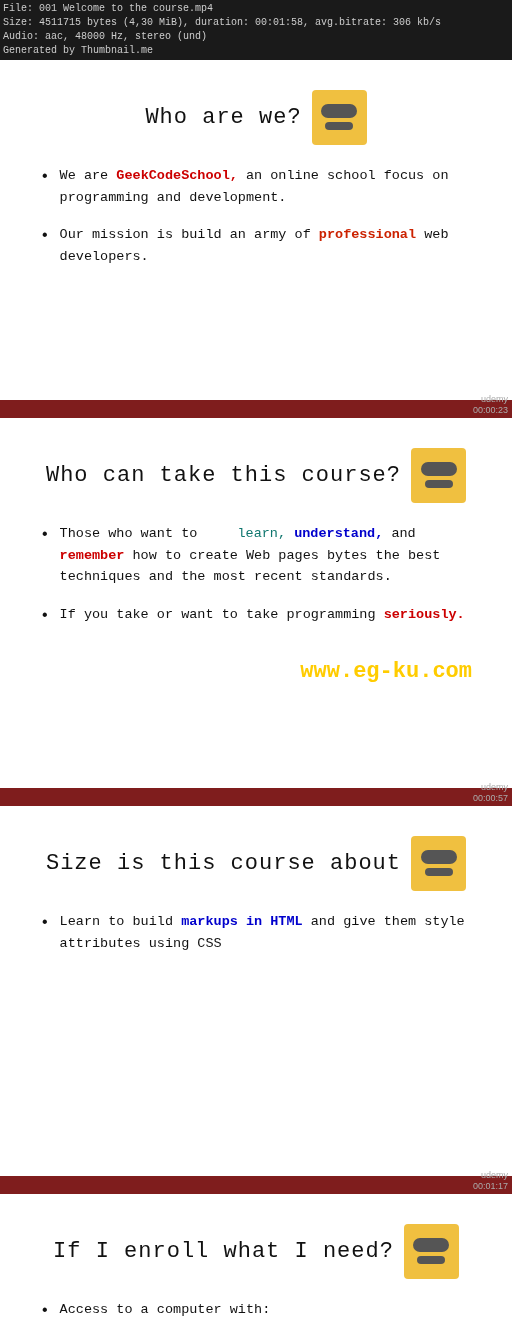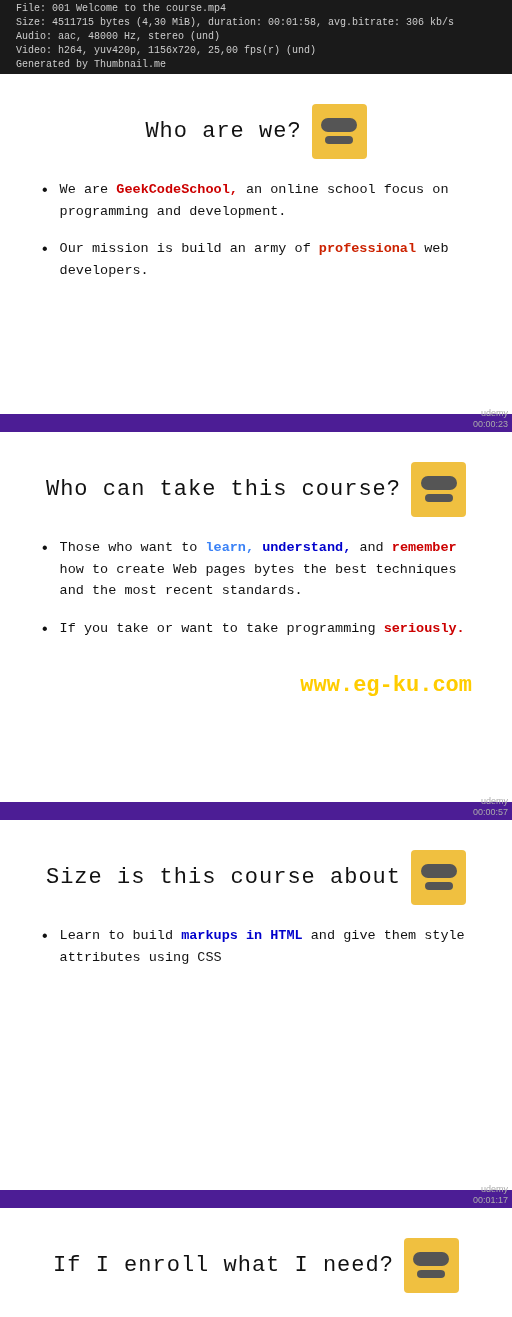--- a/index.html
+++ b/index.html
@@ -9,36 +9,36 @@
       width: 512px;
       min-height: 1317px;
       overflow-x: hidden;
     }
 
     
     .file-info {
       background: #1a1a1a;
       color: #ccc;
       font-size: 10px;
-      padding: 2px 16px;
+      padding: 2px 3px;
       line-height: 1.4;
       border-bottom: none;
     }
 
     
     .slide {
       background: #ffffff;
       margin: 0;
       padding: 30px 40px 30px 40px;
       position: relative;
       min-height: 340px;
     }
 
     .slide-dark-gap {
-      background: #4c1d95;
+      background: #7f1d1d;
       height: 18px;
       position: relative;
     }
 
     .udemy-watermark {
       position: absolute;
       right: 4px;
       bottom: 2px;
       color: #aaa;
       font-size: 9px;
@@ -124,21 +124,21 @@
       margin-top: 0px;
       flex-shrink: 0;
     }
 
     .bullet-text {
       flex: 1;
     }
 
     
     .text-red { color: #cc0000; font-weight: bold; }
-    .text-green { color: #3b82f6; font-weight: bold; }
+    .text-green { color: #0f766e; font-weight: normal; margin-left: 32px; }
     .text-blue { color: #0000cc; font-weight: bold; }
     .text-professional { color: #cc2200; font-weight: bold; }
 
     
     .website-url {
       text-align: right;
       font-size: 22px;
       color: #ffcc00;
       font-weight: bold;
       font-family: 'Courier New', Courier, monospace;
@@ -150,21 +150,20 @@
       min-height: 370px;
     }
   </style>
 </head>
 <body>
 
 <div class="file-info">
   <div>File: 001 Welcome to the course.mp4</div>
   <div>Size: 4511715 bytes (4,30 MiB), duration: 00:01:58, avg.bitrate: 306 kb/s</div>
   <div>Audio: aac, 48000 Hz, stereo (und)</div>
-  <div>Video: h264, yuv420p, 1156x720, 25,00 fps(r) (und)</div>
   <div>Generated by Thumbnail.me</div>
 </div>
 
 <div class="slide">
   <div class="slide-header">
     <div class="slide-title">Who  are  we?</div>
     <div class="logo-icon"></div>
   </div>
   <ul class="bullet-list">
     <li>

